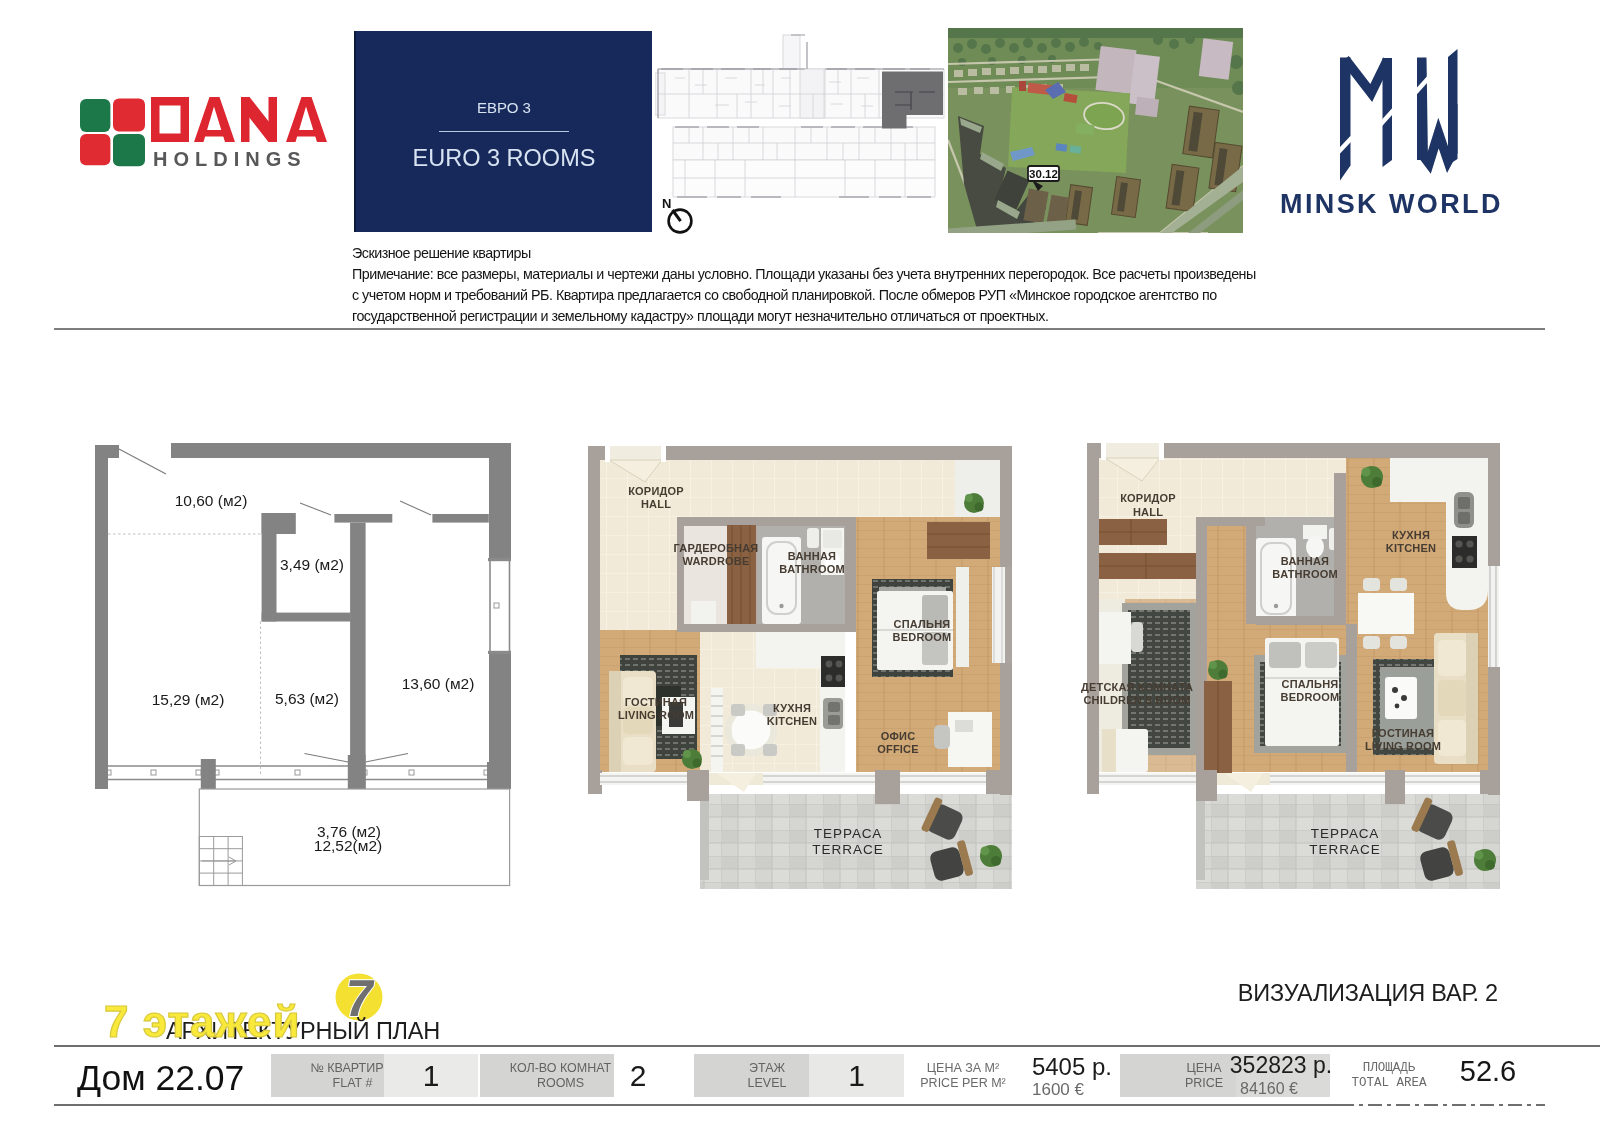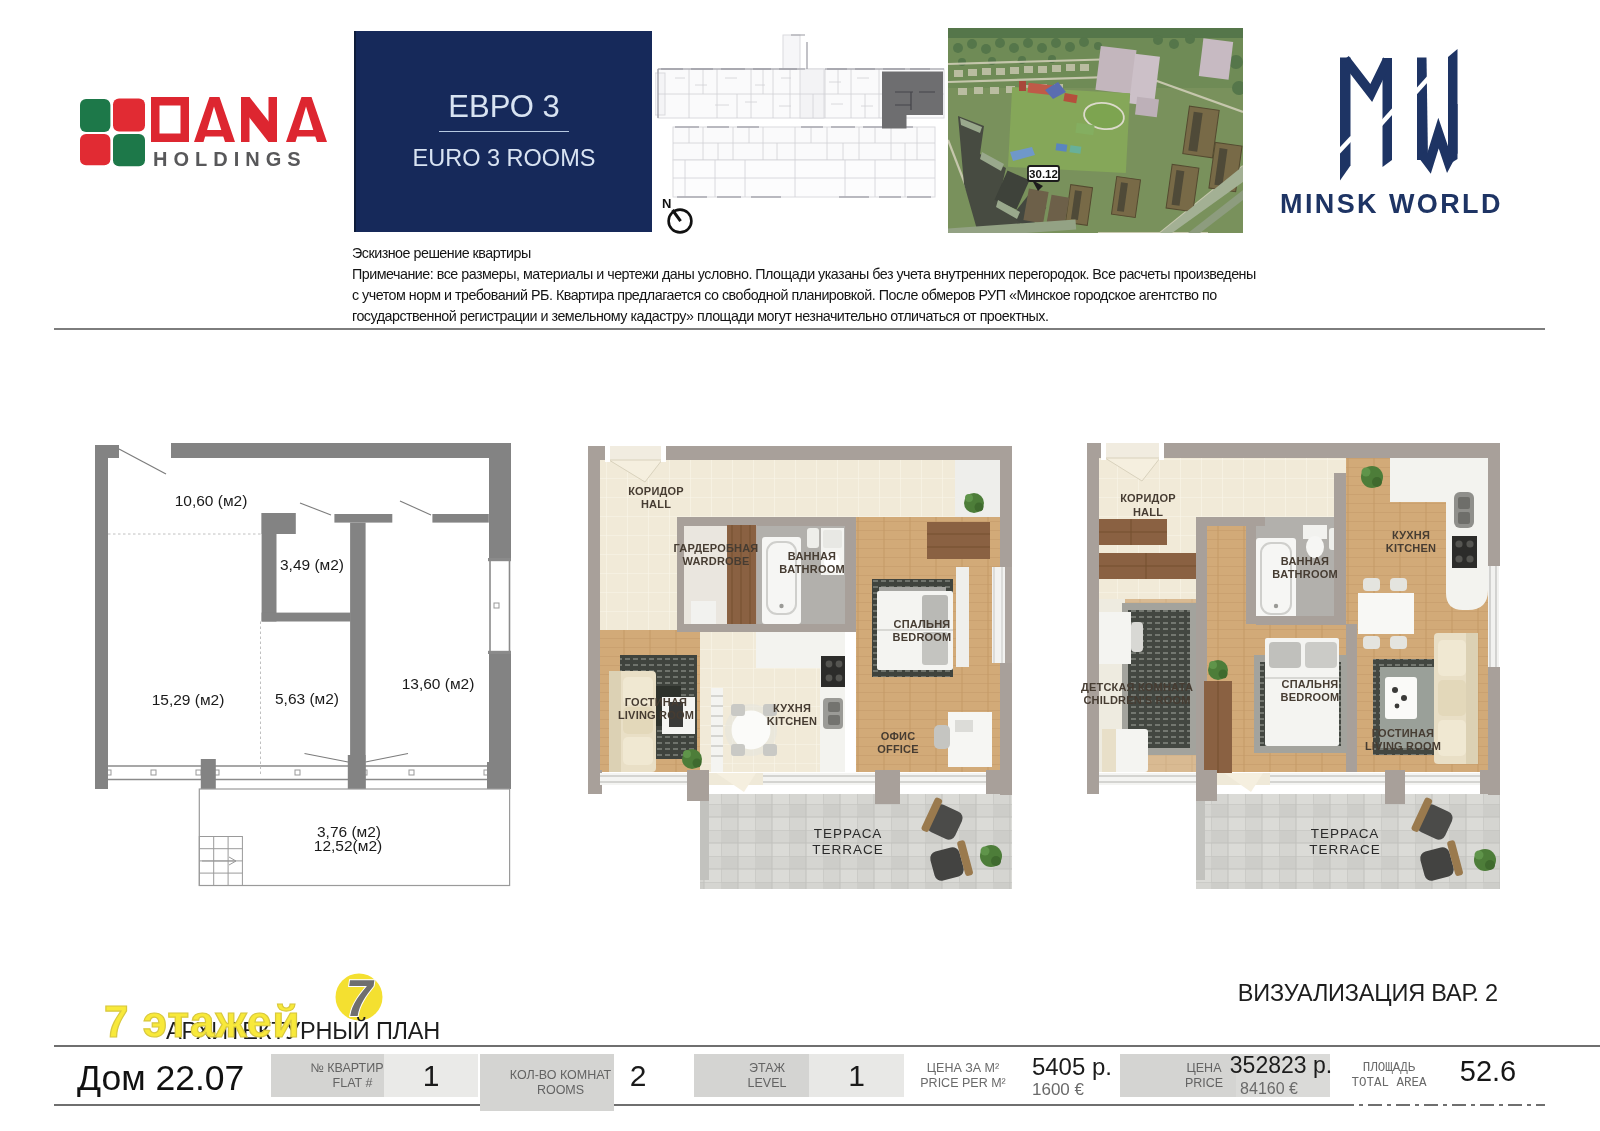--- a/index.html
+++ b/index.html
@@ -24,21 +24,21 @@
     <polygon points="174.5,7 202,42 202,52 193.5,52 166,17 166,7"></polygon>
     <path fill-rule="evenodd" d="M211,52 L226.5,7 L236.5,7 L252,52 Z M231,16.5 L220.5,52 L242,52 Z"></path>
     <rect x="126.5" y="40" width="25.5" height="6.5"></rect>
     <rect x="218.5" y="40" width="25.5" height="6.5"></rect>
   </g>
   <text x="78" y="76" font-size="20" font-weight="bold" letter-spacing="6" fill="#58585a">HOLDINGS</text>
 </svg>
 
 <div class="abs" style="left:354px;top:31px;width:296px;height:201px;background:#16295a;border-left:2px solid #0d1b3a;">
 
-  <div class="abs" style="left:0;top:76px;width:296px;text-align:center;color:#d8e3f2;font-size:31px;transform:translateY(-50%);">ЕВРО 3</div>
+  <div class="abs" style="left:0;top:76px;width:296px;text-align:center;color:#d8e3f2;font-size:15px;transform:translateY(-50%);">ЕВРО 3</div>
 
   <div class="abs" style="left:83px;top:99.5px;width:130px;height:1.5px;background:#b6c9e2;"></div>
 
   <div class="abs" style="left:0;top:127px;width:296px;text-align:center;color:#d8e3f2;font-size:23.5px;transform:translateY(-50%);">EURO 3 ROOMS</div>
 </div>
 
 <svg class="abs" style="left:655px;top:30px;" width="292" height="205" viewBox="0 0 292 205">
   <g stroke="#dadade" stroke-width="1" fill="#fafafb">
     <rect x="3" y="39" width="286" height="49"></rect>
     <rect x="18" y="97" width="262" height="33"></rect>
@@ -868,21 +868,21 @@
 
 <div class="abs" style="left:54px;top:1104px;width:1286px;height:2px;background:#6f6f6f;"></div>
 <div class="abs" style="left:1340px;top:1104px;width:205px;height:2px;background:repeating-linear-gradient(90deg,#6f6f6f 0 14px,#ffffff 14px 19px,#6f6f6f 19px 23px,#ffffff 23px 28px);"></div>
 
 <div class="abs" style="left:77px;top:1058px;font-size:35.5px;color:#111;">Дом 22.07</div>
 
 <div class="cellgray" style="left:271px;top:1054px;width:109px;height:43px;">№ КВАРТИРЫ<br>FLAT #</div>
 
 <div class="abs" style="left:384px;top:1054px;width:94px;height:43px;background:#eaeae8;display:flex;align-items:center;justify-content:center;font-size:30px;color:#1a1a1a;">1</div>
 
-<div class="cellgray" style="left:480px;top:1054px;width:107px;height:57px;">КОЛ-ВО КОМНАТ<br>ROOMS</div>
+<div class="cellgray" style="left:480px;top:1054px;width:107px;height:43px;">КОЛ-ВО КОМНАТ<br>ROOMS</div>
 
 <div class="abs" style="left:588px;top:1054px;width:100px;height:43px;display:flex;align-items:center;justify-content:center;font-size:30px;color:#1a1a1a;">2</div>
 
 <div class="cellgray" style="left:694px;top:1054px;width:92px;height:43px;">ЭТАЖ<br>LEVEL</div>
 
 <div class="abs" style="left:809px;top:1054px;width:95px;height:43px;background:#e8e8e6;display:flex;align-items:center;justify-content:center;font-size:30px;color:#1a1a1a;">1</div>
 
 <div class="abs" style="left:913px;top:1054px;width:100px;height:43px;color:#6a6a6a;font-size:12.5px;line-height:15px;text-align:center;display:flex;align-items:center;justify-content:center;">ЦЕНА ЗА М²<br>PRICE PER М²</div>
 
 <div class="abs" style="left:1022px;top:1053px;width:90px;text-align:right;font-size:24px;color:#1c1c1c;">5405 р.</div>

